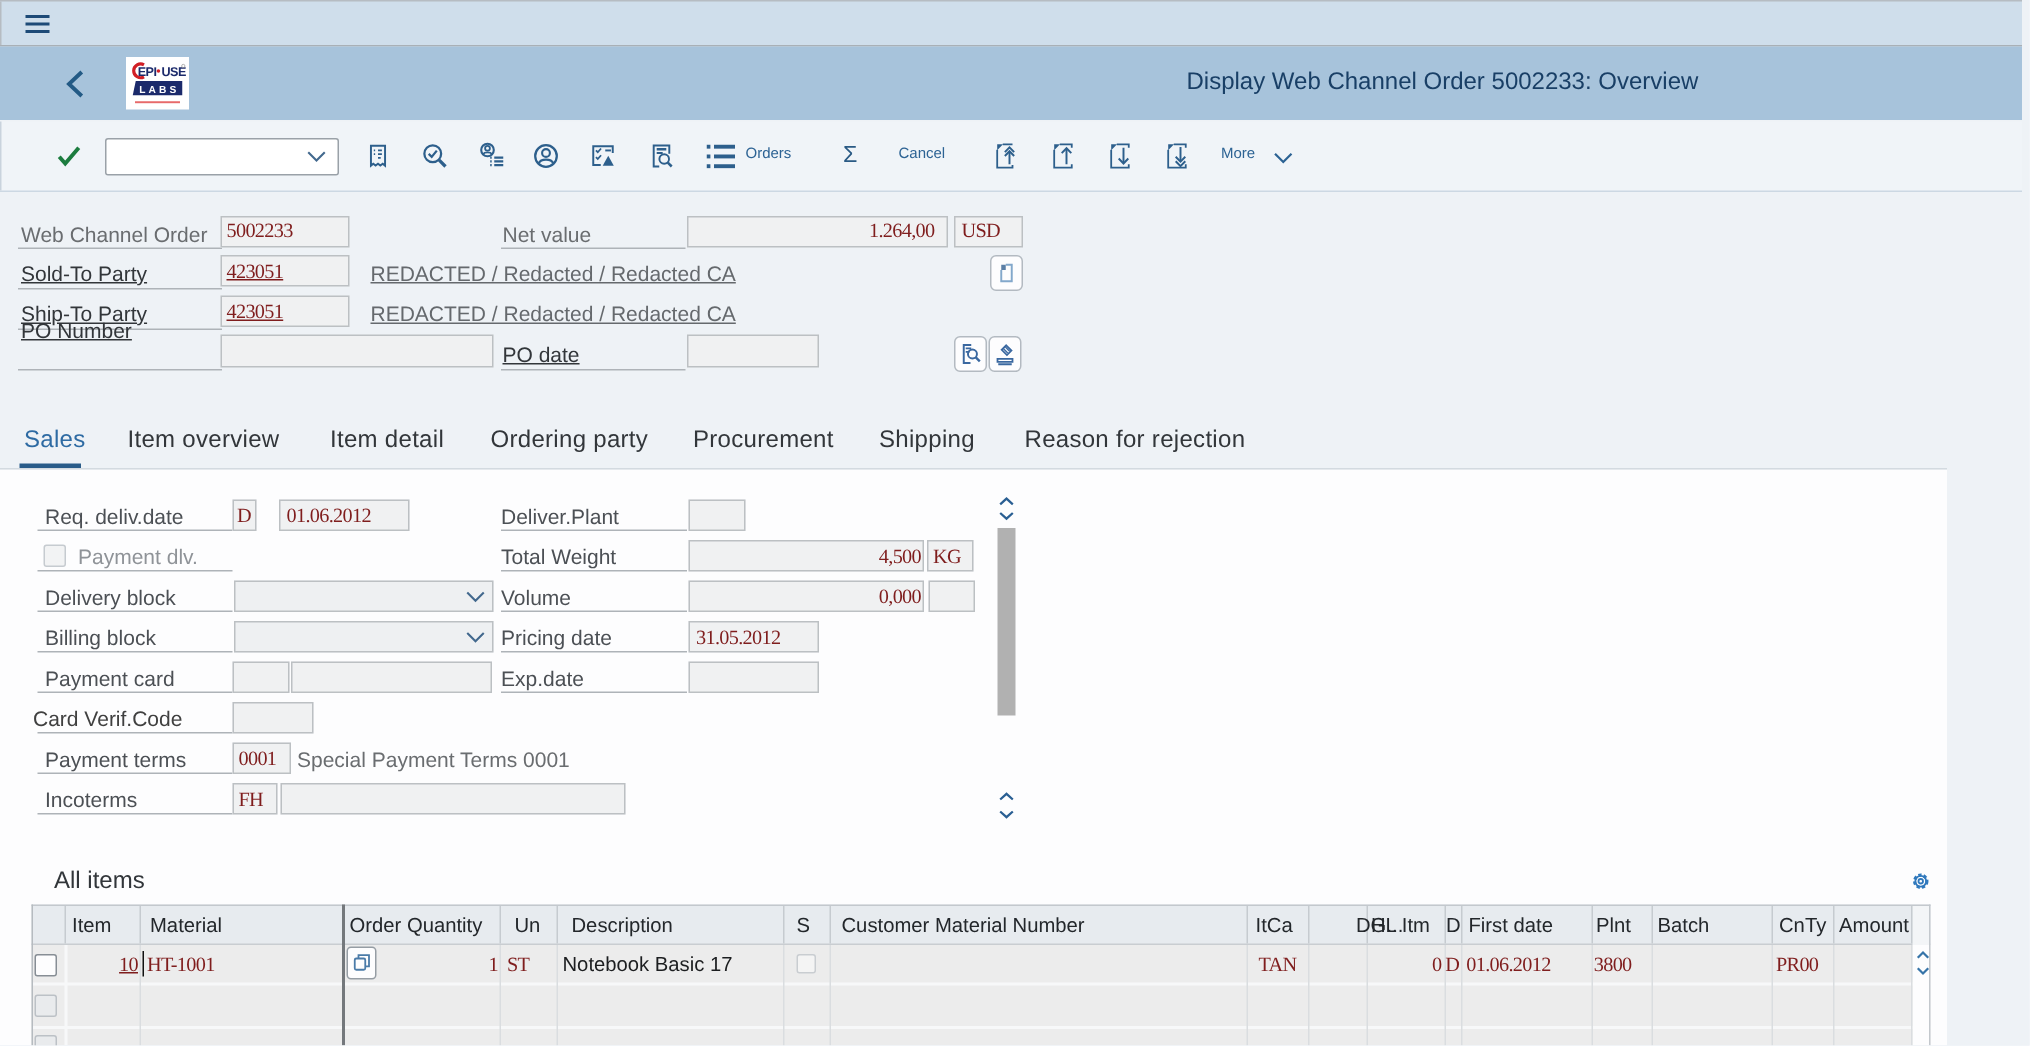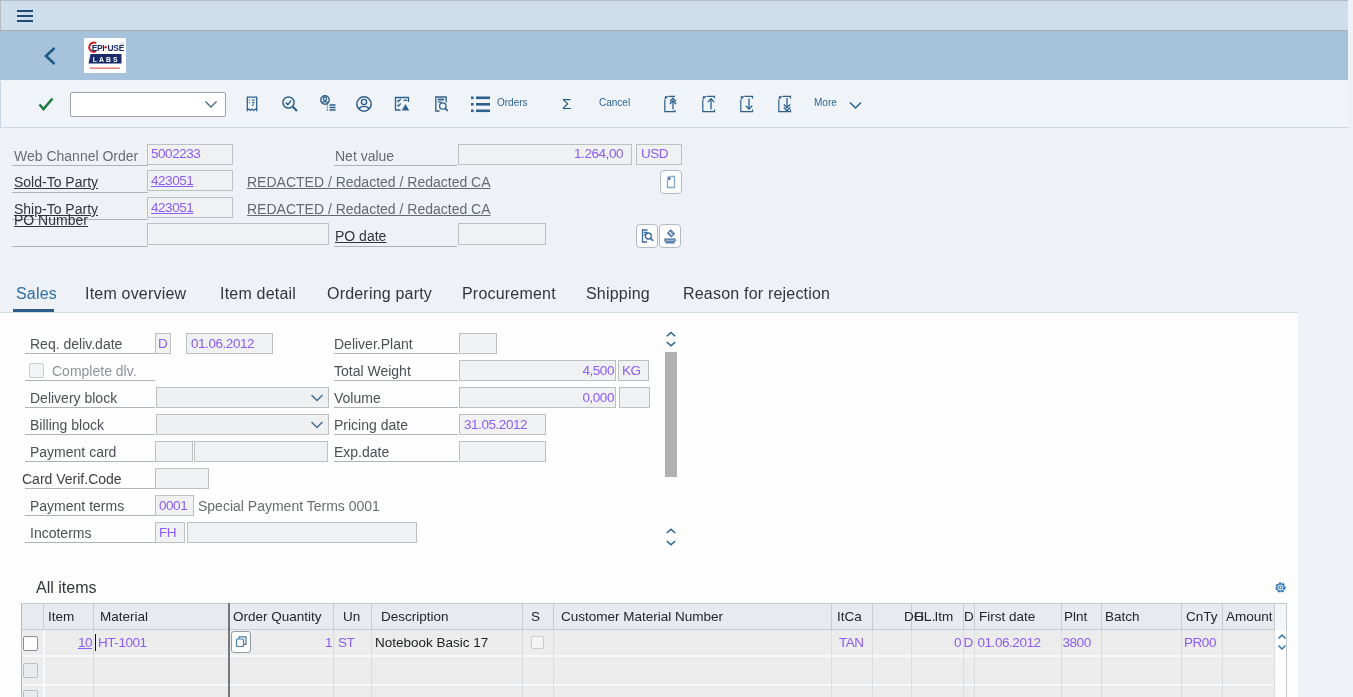--- a/index.html
+++ b/index.html
@@ -2,21 +2,21 @@
 <html><head>
 <meta charset="utf-8">
 <style>
 *{margin:0;padding:0;box-sizing:border-box}
 html,body{width:1353px;height:697px;overflow:hidden;background:#eef2f6}
 #pg{position:relative;width:1348px;height:697px;background:#eef2f6;font-family:"Liberation Sans",sans-serif;overflow:hidden}
 .abs{position:absolute}
 .lbl{position:absolute;font-size:14px;color:#5d6165;white-space:nowrap}
 .dlbl{position:absolute;font-size:14px;color:#32363a;white-space:nowrap;text-decoration:underline}
 .box{position:absolute;background:#f0f1f2;border:1px solid #bcc0c3}
-.mono{font-family:Liberation Sans, sans-serif;font-size:13.5px;color:#8b5cf6;white-space:nowrap;letter-spacing:-0.45px}
+.mono{font-family:Liberation Serif, serif;font-size:13.5px;color:#7f1d1d;white-space:nowrap;letter-spacing:-0.45px}
 .ul{position:absolute;height:1px;background:#aeb3b8}
 .tbtxt{position:absolute;font-size:10px;color:#2d6394;white-space:nowrap}
 .tab{position:absolute;font-size:16px;letter-spacing:0.2px;color:#32363a;white-space:nowrap}
 .hd{font-size:13.5px;color:#23272b;white-space:nowrap}
 </style>
 </head>
 <body>
 <div id="pg">
 
 <div class="abs" style="left:0;top:0;width:1353px;height:31px;background:#cfdeeb;border-top:1px solid #b6bcc2;border-bottom:1px solid #a9b0b6"></div>
@@ -33,20 +33,21 @@
 <path d="M 12 5.2 A 4.6 4.6 0 1 0 12 13.2" fill="none" stroke="#d11f26" stroke-width="2.1"></path>
 <text x="7.8" y="12.6" font-family="Liberation Sans" font-size="8.4" font-weight="bold" fill="#1b2a6b" letter-spacing="-0.3">EPI</text>
 <circle cx="21.6" cy="9.3" r="1.2" fill="#d11f26"></circle>
 <text x="23.6" y="12.6" font-family="Liberation Sans" font-size="8.4" font-weight="bold" fill="#1b2a6b" letter-spacing="-0.3">USE</text>
 <circle cx="38.2" cy="6" r="1.1" fill="none" stroke="#999" stroke-width="0.5"></circle>
 <path d="M 6.5 16 H 37.5 V 25.5 H 4.5 Z" fill="#1b2a6b"></path>
 <text x="8.8" y="23.7" font-family="Liberation Sans" font-size="6.8" font-weight="bold" fill="#fff" letter-spacing="2.1">LABS</text>
 <rect x="6" y="29.5" width="30" height="1.3" fill="#e76a6a"></rect>
 </svg>
 </div>
+<div class="abs" style="left:791px;top:46px;width:340px;font-size:16px;color:#193f66;white-space:nowrap">Display Web Channel Order 5002233: Overview</div>
 
 <div class="abs" style="left:0;top:81px;width:1353px;height:47px;background:#f0f4f8;border-bottom:1px solid #ccd8e3"></div>
 <svg class="abs" style="left:38px;top:96px" width="16" height="16" viewBox="0 0 16 16">
       <polyline points="1.5,8.5 5.5,13 14.5,2.5" fill="none" stroke="#1c7c3f" stroke-width="2.6"></polyline>
     </svg>
 <div class="abs" style="left:70px;top:92px;width:156px;height:25px;background:#fff;border:1px solid #9aa1a8;border-radius:2px"></div>
 <svg class="abs" style="left:204px;top:100px" width="14" height="9" viewBox="0 0 14 9">
       <polyline points="1.5,1.5 7,7 12.5,1.5" fill="none" stroke="#43698e" stroke-width="1.4"></polyline>
     </svg>
 
@@ -198,21 +199,21 @@
 <div class="ul" style="left:25px;top:353px;width:130px"></div>
 <div class="box" style="left:155px;top:333px;width:16px;height:21px"></div>
 <div class="mono abs" style="left:158px;top:336px">D</div>
 <div class="box" style="left:186px;top:333px;width:87px;height:21px"></div>
 <div class="mono abs" style="left:191px;top:336px">01.06.2012</div>
 <div class="lbl" style="left:334px;top:336px;color:#4c5055">Deliver.Plant</div>
 <div class="ul" style="left:334px;top:353px;width:124px"></div>
 <div class="box" style="left:459px;top:333px;width:38px;height:21px"></div>
 
 <div class="abs" style="left:29px;top:363px;width:15px;height:15px;background:#f2f3f4;border:1px solid #c6cbd0;border-radius:2px"></div>
-<div class="lbl" style="left:52px;top:363px;color:#8f9398">Complete dlv.</div>
+<div class="lbl" style="left:52px;top:363px;color:#8f9398">Payment dlv.</div>
 <div class="ul" style="left:25px;top:380px;width:130px"></div>
 <div class="lbl" style="left:334px;top:363px;color:#4c5055">Total Weight</div>
 <div class="ul" style="left:334px;top:380px;width:124px"></div>
 <div class="box" style="left:459px;top:360px;width:157px;height:21px"></div>
 <div class="mono abs" style="left:459px;top:363px;width:155px;text-align:right">4,500</div>
 <div class="box" style="left:618px;top:360px;width:31px;height:21px"></div>
 <div class="mono abs" style="left:622px;top:363px">KG</div>
 
 <div class="lbl" style="left:30px;top:390px;color:#4c5055">Delivery block</div>
 <div class="ul" style="left:25px;top:407px;width:130px"></div>

